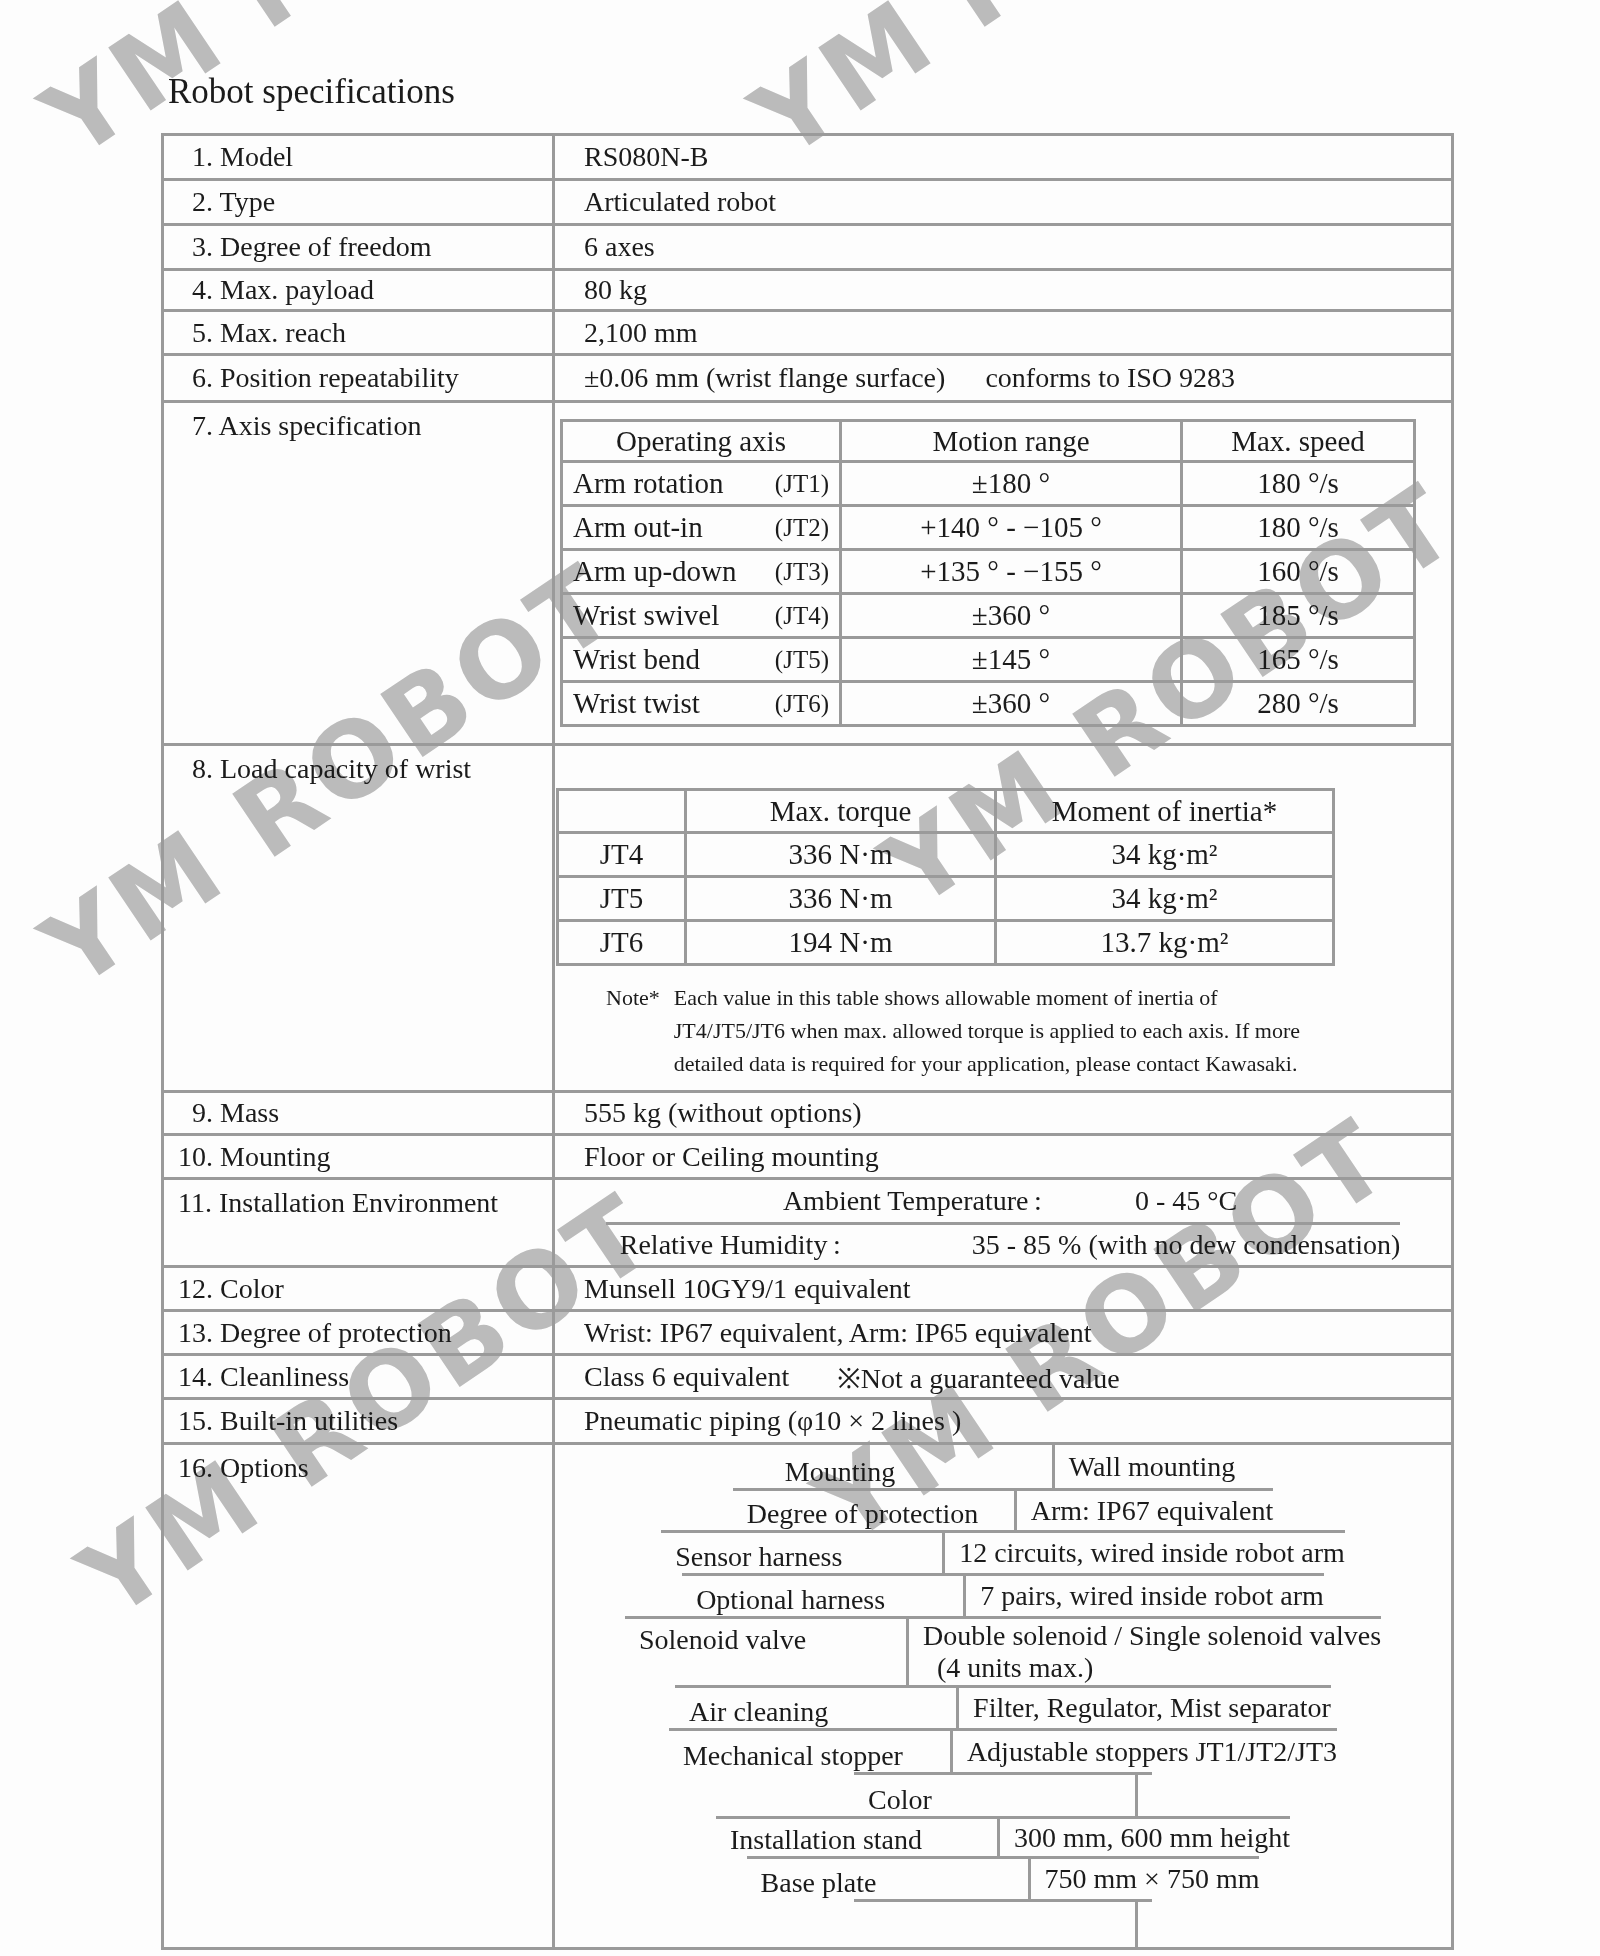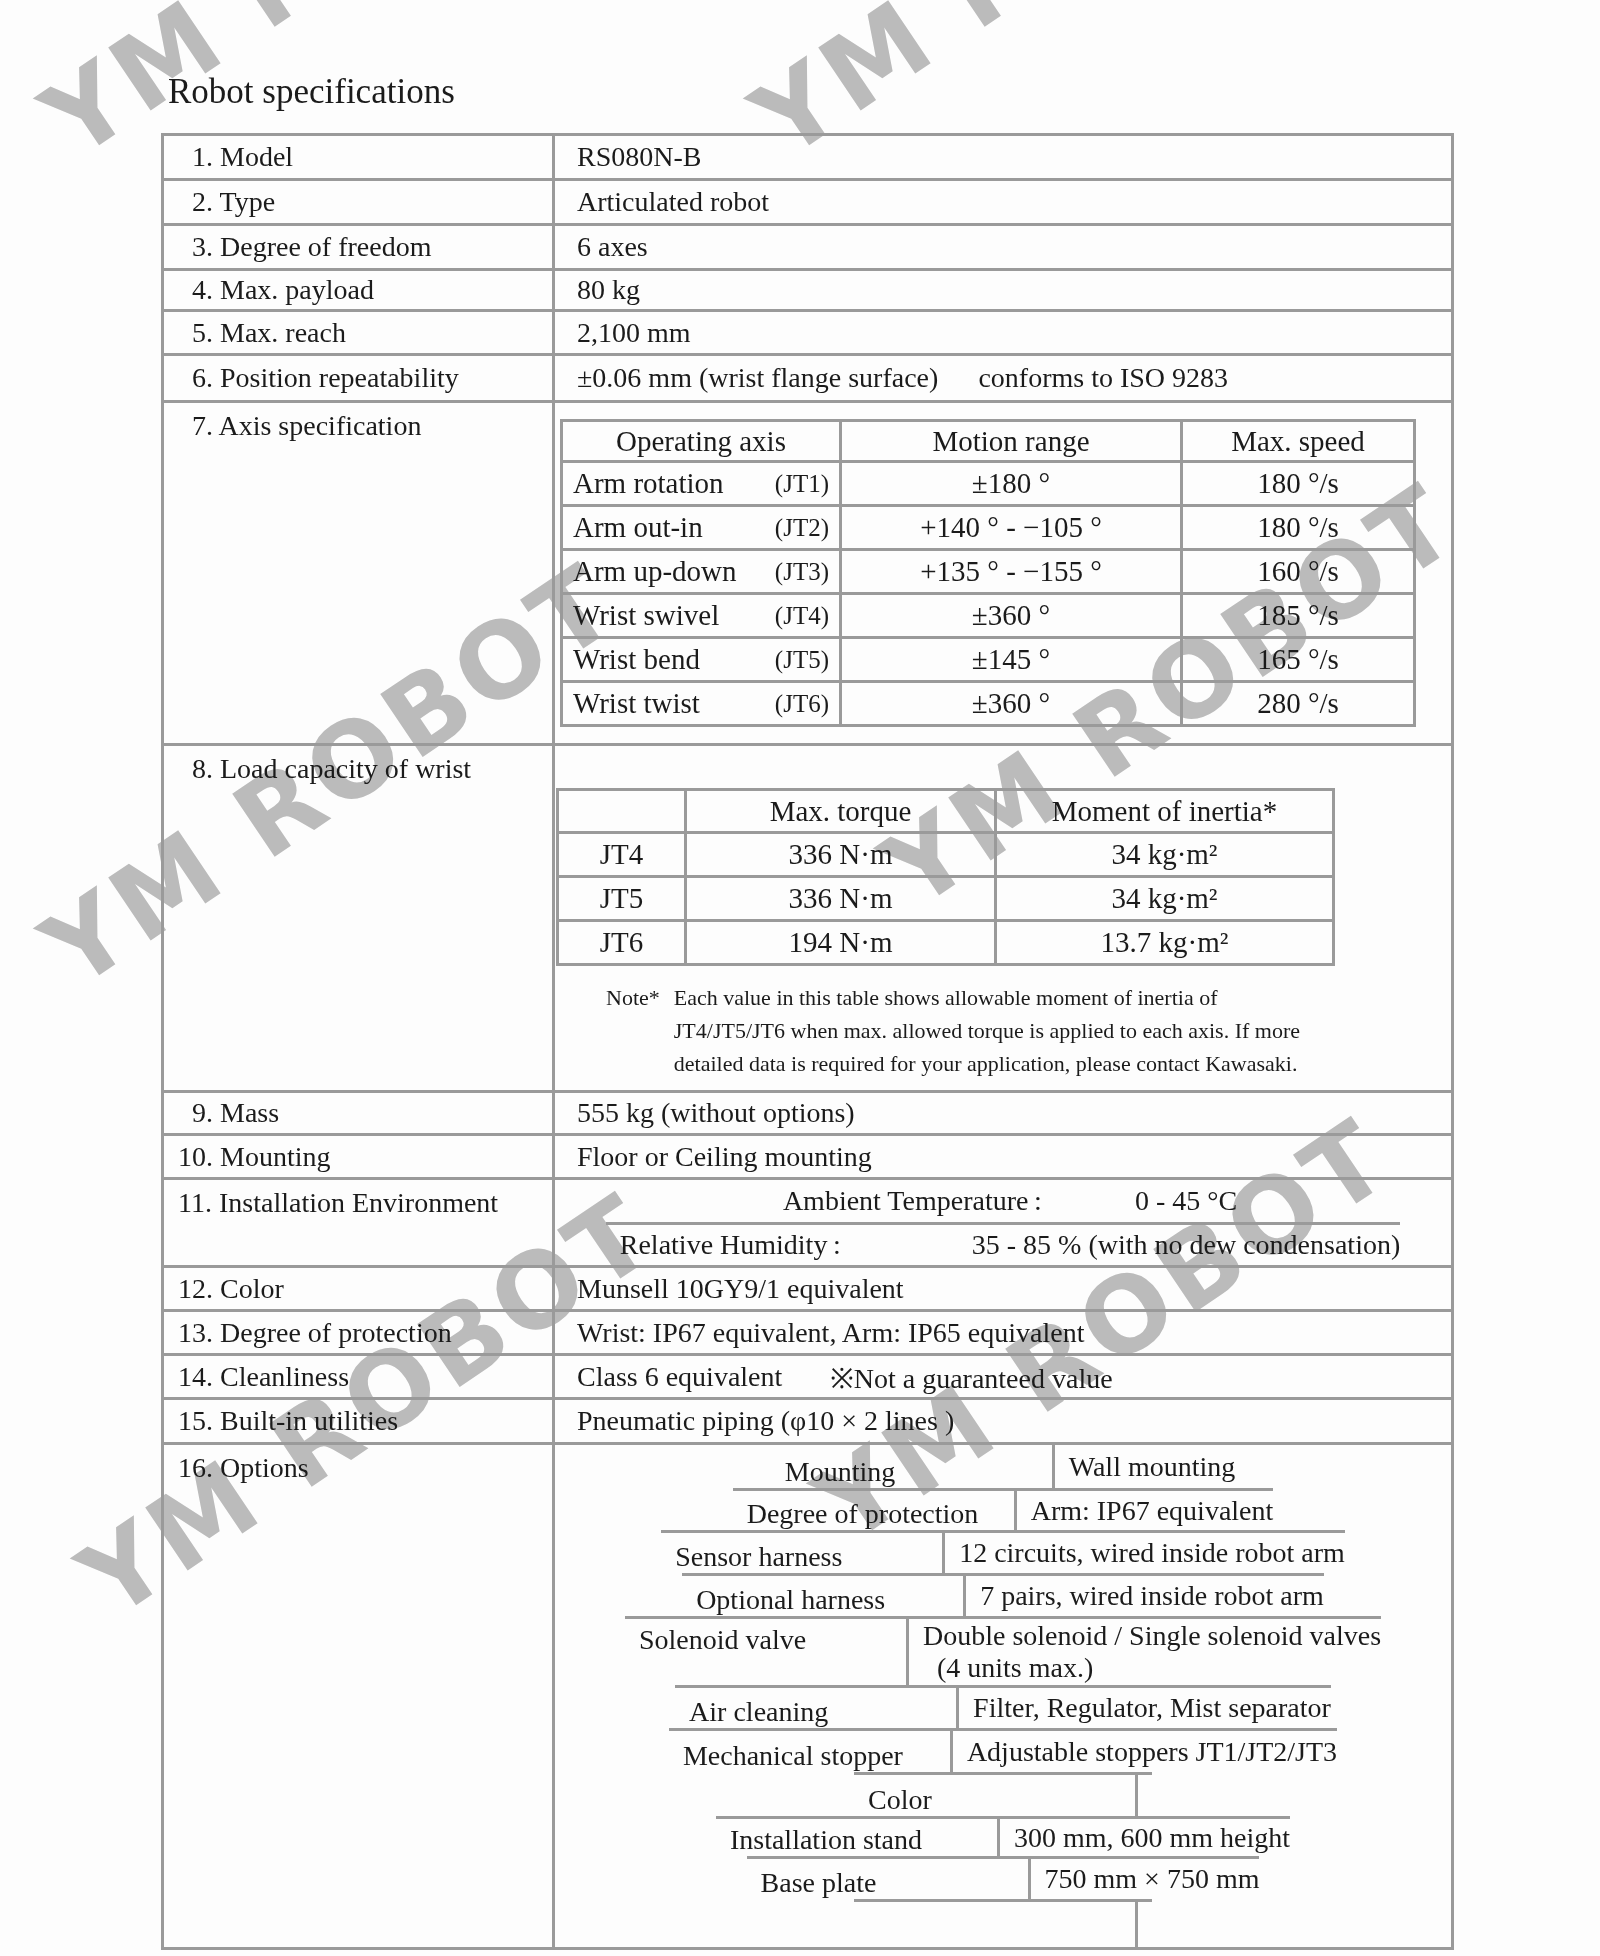--- a/index.html
+++ b/index.html
@@ -46,21 +46,21 @@
   .lcell{
     width:391px;box-sizing:border-box;
     border-right:3px solid #9a9a9a;
     display:flex;align-items:center;
     padding-left:14px;
     white-space:pre;
   }
   .vcell{
     flex:1;box-sizing:border-box;
     display:flex;align-items:center;
-    padding-left:22px;
+    padding-left:29px;
   }
   .top-align{align-items:flex-start;padding-top:7px;}
   .vcell.noPad{padding:0;}
   .gap40{margin-left:40px;}
   .gap48{margin-left:48px;}
 
   
   .subcol{flex:1;display:flex;flex-direction:column;padding:0;border-radius:16px;}
   .subrow{display:flex;align-items:center;box-sizing:border-box;padding-left:14px;}
   .subrow .sname{width:352px;}

